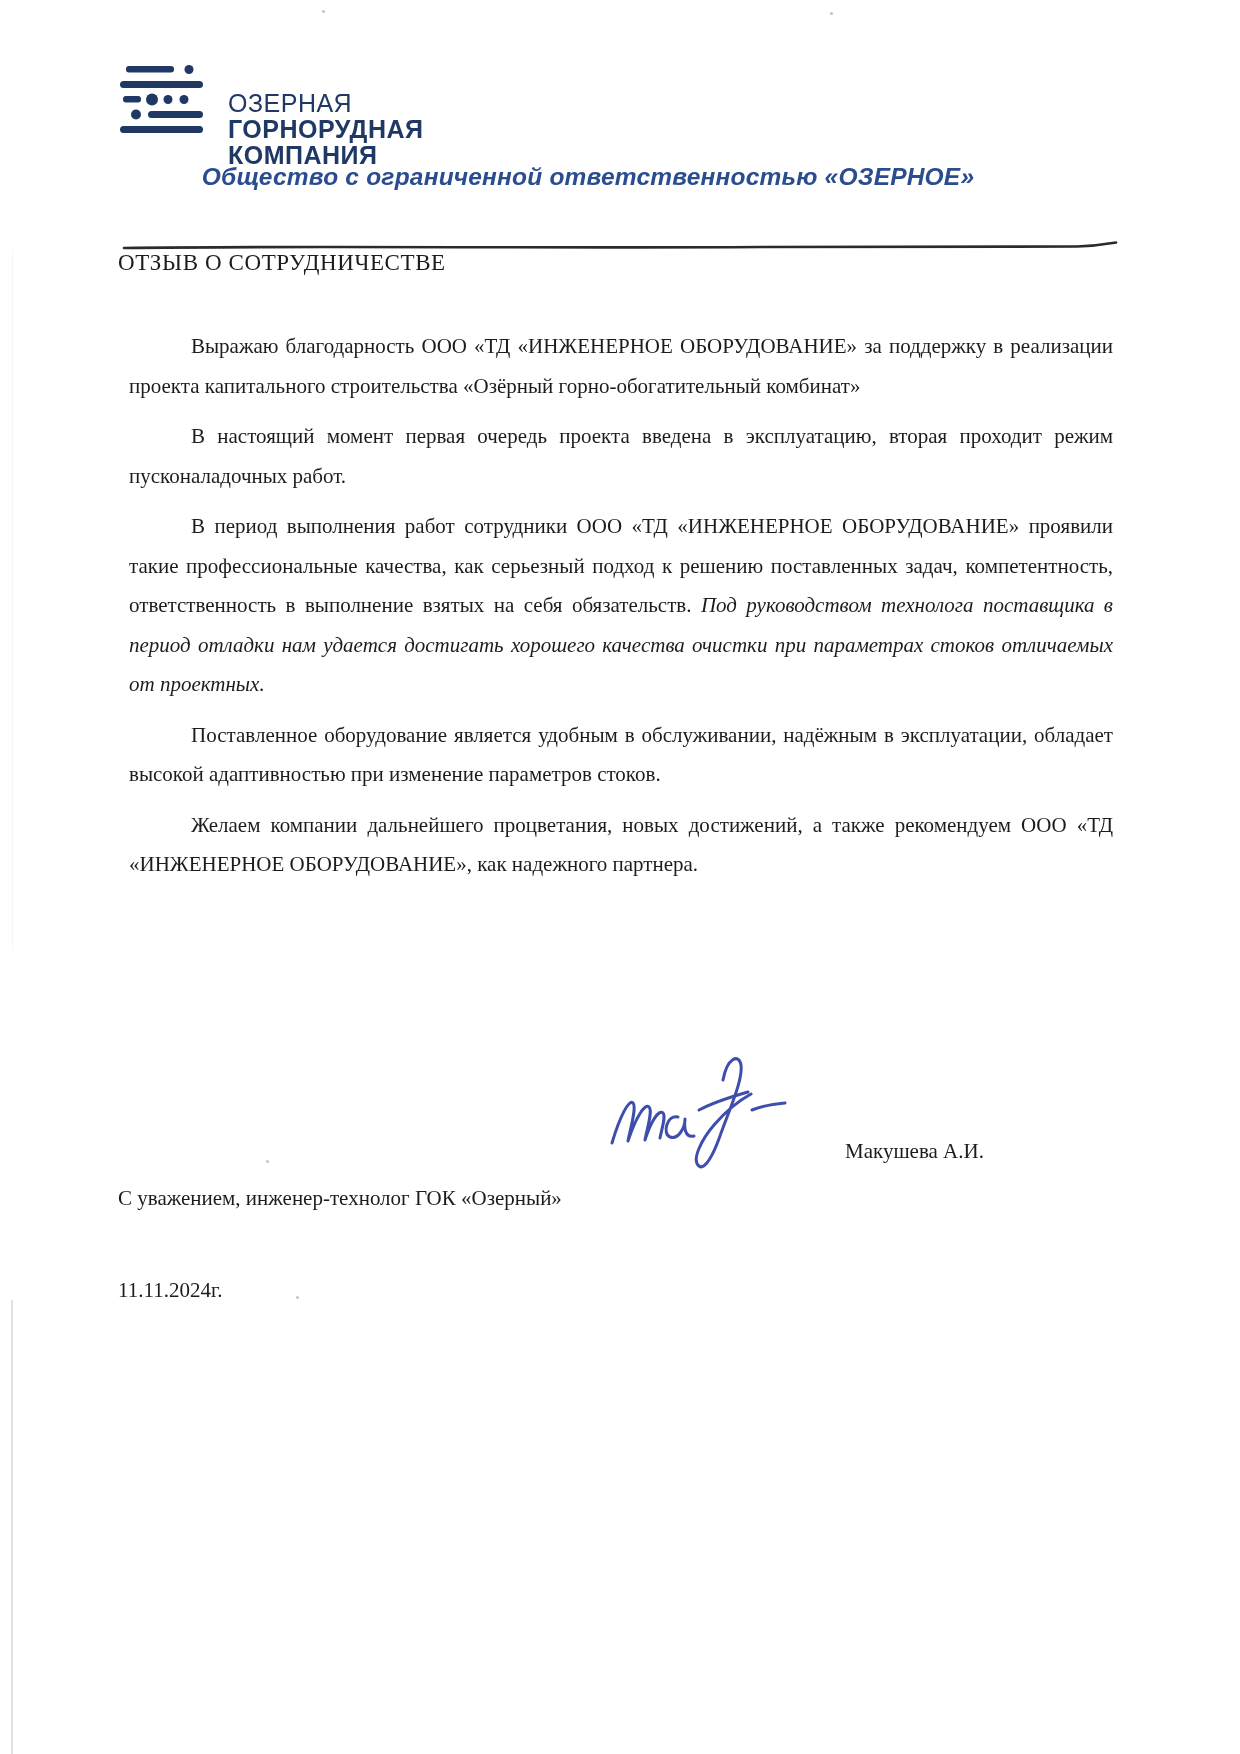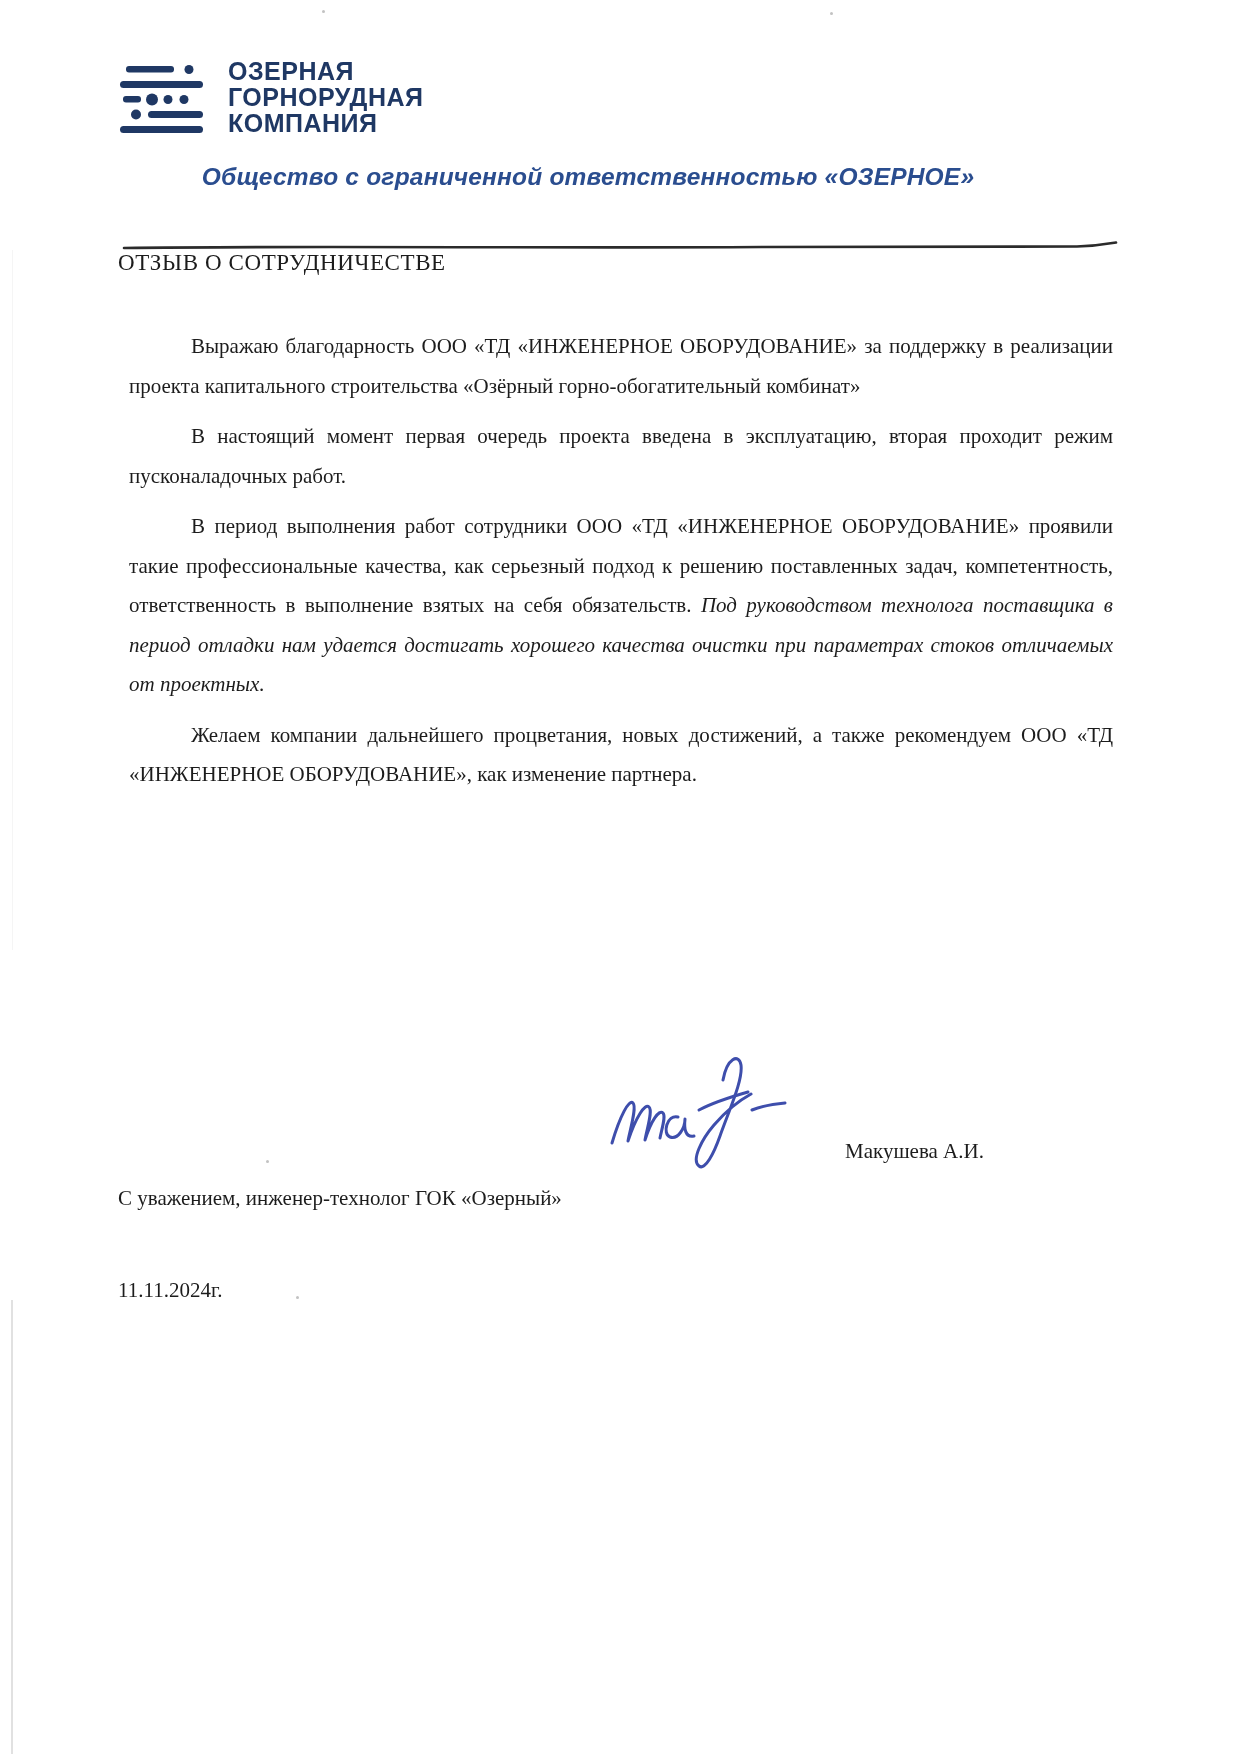--- a/index.html
+++ b/index.html
@@ -18,21 +18,21 @@
   .logo-mark{width:88px;height:76px;margin-top:6px;}
   .logo-text{
     margin-left:22px;
     font-family:"Liberation Sans","DejaVu Sans",sans-serif;
     color:#1f3864;
     font-weight:bold;
     font-size:25px;
     line-height:26px;
     letter-spacing:0.5px;
   }
-  .logo-text .l1{font-weight:700;}
+  .logo-text .l1{font-weight:400;margin-top:32px;}
 
   
   .company-title{
     position:absolute;left:0;top:163px;width:1240px;
     padding-right:64px;box-sizing:border-box;
     text-align:center;
     font-family:"Liberation Sans","DejaVu Sans",sans-serif;
     font-weight:bold;font-style:italic;
     font-size:24.5px;
     color:#2a4d8f;
@@ -99,21 +99,22 @@
   <svg class="header-rule" viewBox="0 0 996 14" preserveAspectRatio="none" xmlns="http://www.w3.org/2000/svg">
     <path d="M2,8 C180,5.5 420,8.5 640,7 C780,6 900,7.5 955,6.5 C975,6 988,3.5 994,2.5" fill="none" stroke="#2b2b2b" stroke-width="2.6" stroke-linecap="round"></path>
   </svg>
 
   <div class="doc-heading">ОТЗЫВ О СОТРУДНИЧЕСТВЕ</div>
 
   <div class="body-text">
     <p><span>Выражаю благодарность ООО «ТД «ИНЖЕНЕРНОЕ ОБОРУДОВАНИЕ» за поддержку в реализации проекта капитального строительства «Озёрный горно-обогатительный комбинат»</span></p>
     <p><span>В настоящий момент первая очередь проекта введена в эксплуатацию, вторая проходит режим пусконаладочных работ.</span></p>
     <p><span>В период выполнения работ сотрудники ООО «ТД «ИНЖЕНЕРНОЕ ОБОРУДОВАНИЕ» проявили такие профессиональные качества, как серьезный подход к решению поставленных задач, компетентность, ответственность в выполнение взятых на себя обязательств.  </span><em>Под руководством технолога поставщика в период отладки нам удается достигать хорошего качества очистки при параметрах стоков отличаемых от проектных.</em></p>
-    <p><span>Желаем компании дальнейшего процветания, новых достижений, а также рекомендуем ООО «ТД «ИНЖЕНЕРНОЕ ОБОРУДОВАНИЕ», как изменение партнера.</span></p>
+    <p><span>Поставленное оборудование является удобным в обслуживании, надёжным в эксплуатации, обладает высокой адаптивностью при изменение параметров стоков.</span></p>
+    <p><span>Желаем компании дальнейшего процветания, новых достижений, а также рекомендуем ООО «ТД «ИНЖЕНЕРНОЕ ОБОРУДОВАНИЕ», как надежного партнера.</span></p>
   </div>
 
   <div class="closing-line">С уважением, инженер-технолог ГОК «Озерный»</div>
 
   <svg class="signature-svg" viewBox="0 0 190 130" xmlns="http://www.w3.org/2000/svg">
     <g fill="none" stroke="#2e3fa5" stroke-width="3" stroke-linecap="round" stroke-linejoin="round" opacity="0.92">
       <path d="M10,95 C18,68 27,51 31,55 C35,59 28,82 26,93 C34,69 43,55 47,59 C51,63 45,80 43,92 C49,73 57,61 61,65 C64,68 60,80 58,90"></path>
       <path d="M76,69 C65,66 60,86 68,89 C76,92 83,80 83,71 C82,80 83,90 92,88"></path>
       <path d="M121,32 C125,10 137,5 139,17 C141,32 128,60 118,88 C112,105 103,123 97,118 C89,112 100,91 112,77 C124,63 138,52 149,46"></path>
       <path d="M97,62 C112,54 132,48 146,44"></path>

